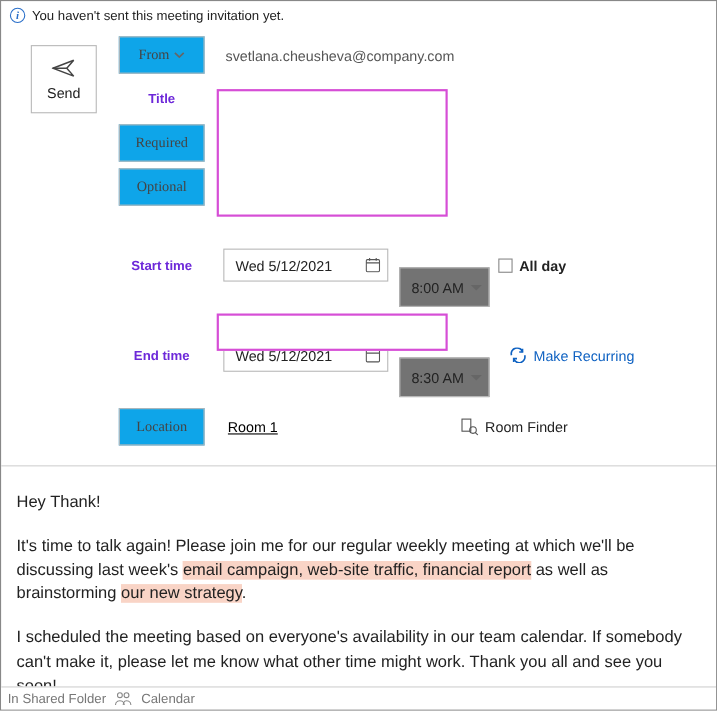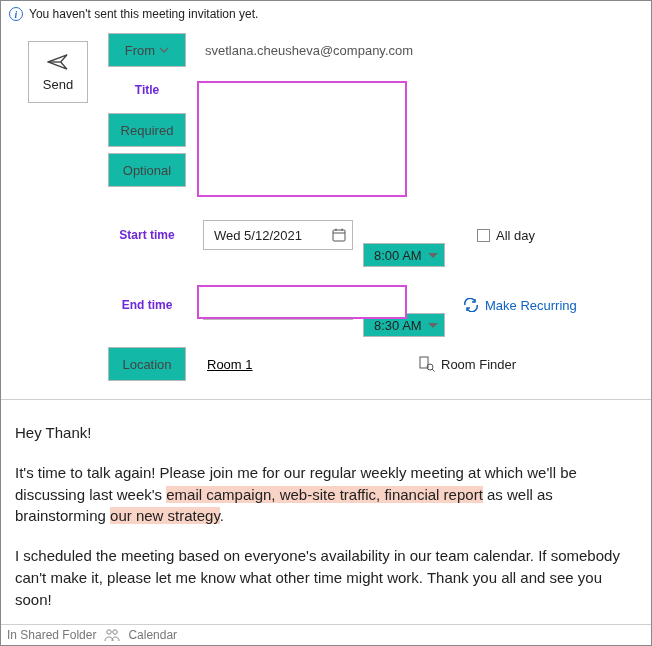--- a/index.html
+++ b/index.html
@@ -57,28 +57,29 @@
     align-items: center;
     justify-content: center;
     gap: 6px;
     cursor: pointer;
   }
   .send-btn svg { width: 22px; height: 18px; }
   .label-btn {
     width: 78px;
     height: 34px;
     border: 1px solid #b8b8b8;
-    background: #14b8a6;
+    background: #0ea5e9;
     display: flex;
     align-items: center;
     justify-content: center;
     gap: 4px;
     font-size: 13px;
     color: #444;
     cursor: pointer;
+    font-family: Liberation Serif, serif;
   }
   .label-txt {
     width: 78px;
     height: 34px;
     display: flex;
     align-items: center;
     justify-content: center;
     color: #6d28d9;
     font-size: 12px;
     font-weight: bold;
@@ -117,42 +118,43 @@
     border: 1px solid #b8b8b8;
     background: #fff;
     display: flex;
     align-items: center;
     justify-content: space-between;
     padding: 0 6px 0 10px;
     font-size: 13px;
     cursor: pointer;
   }
   .time-picker {
-    width: 82px; height: 24px;
+    width: 82px; height: 36px;
     border: 1px solid #b8b8b8;
-    background: #14b8a6;
+    background: #737373;
     display: flex;
     align-items: center;
     justify-content: space-between;
     padding: 0 6px 0 10px;
     margin-left: 10px;
     font-size: 13px;
     cursor: pointer;
     margin-top: 40px;
   }
   .dd-caret {
     width: 0; height: 0;
     border-left: 5px solid transparent;
     border-right: 5px solid transparent;
     border-top: 5px solid #666;
   }
   .allday {
     display: flex; align-items: center; gap: 6px;
-    margin-left: 32px;
-    font-size: 13px;
+    margin-left: 8px;
+    font-size: 13px;
+    font-weight: bold;
   }
   .allday-box { width: 13px; height: 13px; border: 1px solid #888; background: #fff; }
   .recurring {
     display: flex; align-items: flex-start; gap: 6px;
     margin-left: 18px;
     color: #0f62c2;
     font-size: 13px;
     cursor: pointer;
   }
   .location-input {

